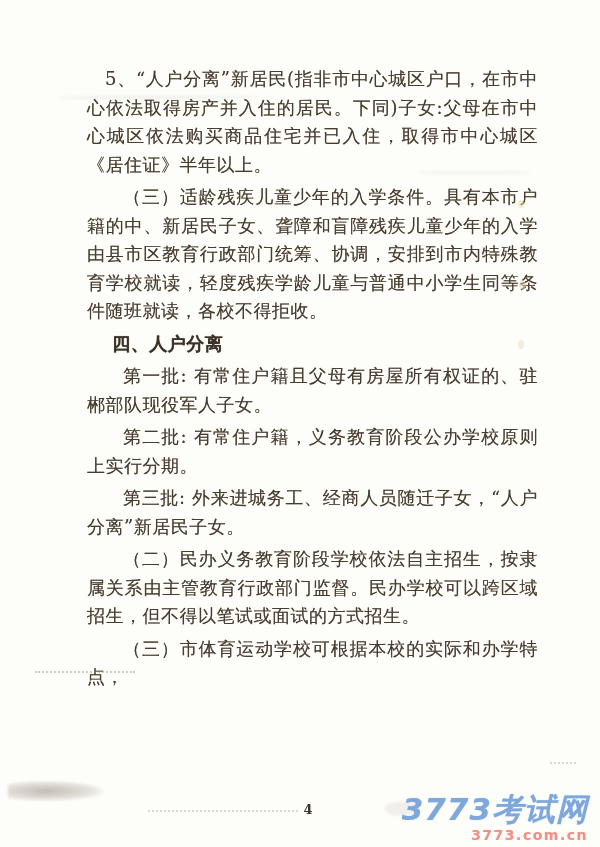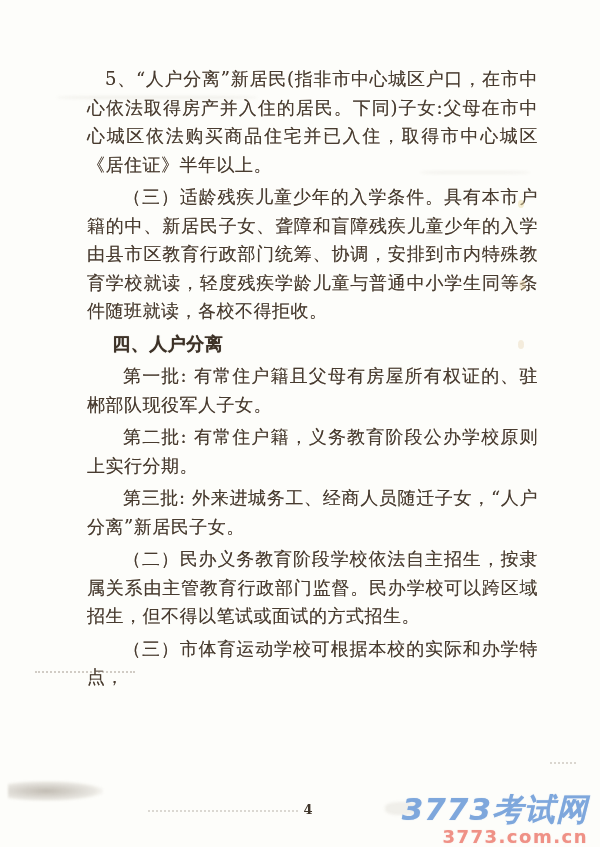--- a/index.html
+++ b/index.html
@@ -50,21 +50,21 @@
   }
   .wm-title{
     font-size:31px;
     font-weight:bold;
     font-style:italic;
     letter-spacing:1px;
     text-shadow:0 0 1px rgba(130,170,225,0.55);
   }
   .wm-url{
     margin-top:3px;
-    font-size:18px;
+    font-size:14px;
     font-weight:bold;
     letter-spacing:1.5px;
     text-shadow:0 0 1px rgba(240,150,140,0.5);
   }
   
   .artifact{position:absolute;pointer-events:none;}
   .smear-dotted{border-top:2px dotted rgba(125,113,98,0.35);height:0;}
   .smear-soft{background:rgba(150,140,122,0.22);filter:blur(1.5px);border-radius:40%;}
   .blotch{
     background:radial-gradient(ellipse at 40% 50%, rgba(120,108,92,0.45), rgba(140,128,110,0.18) 60%, rgba(140,128,110,0) 75%);

